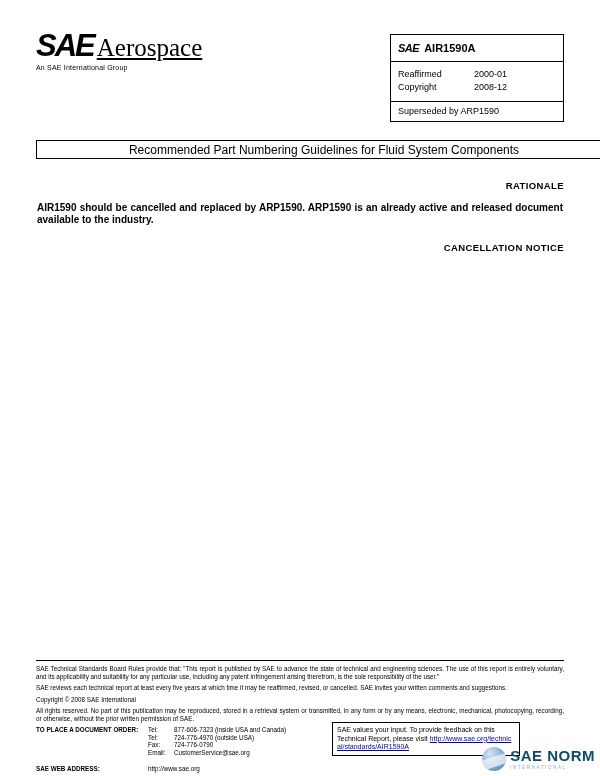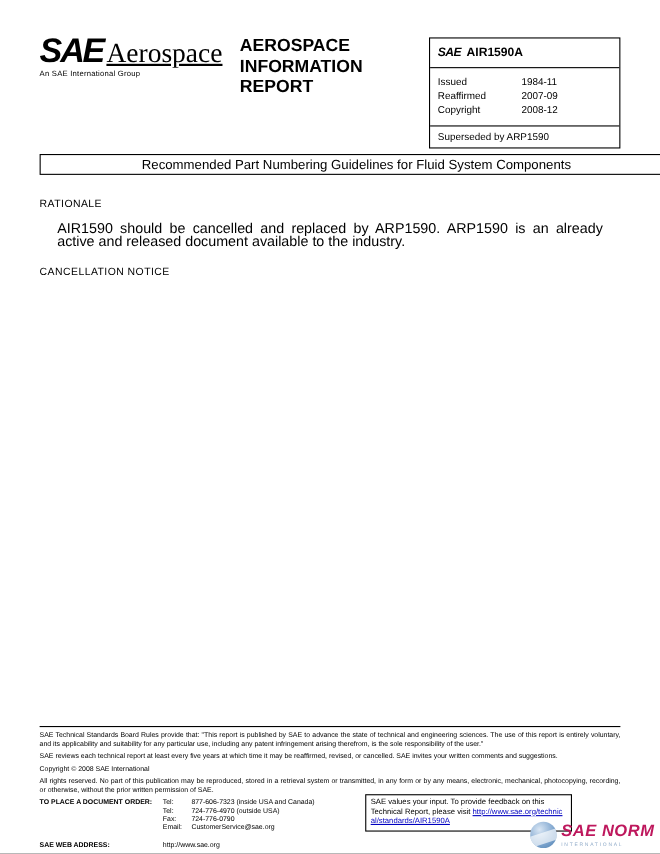--- a/index.html
+++ b/index.html
@@ -49,27 +49,28 @@
   
   .title-bar {
     position:absolute; left:36px; top:140px; width:576px;
     border:1px solid #000; box-sizing:border-box;
     text-align:center; font-size:12px; line-height:11.5px; padding:4px 0 1px;
   }
 
   
   .doc-body { position:absolute; left:36px; top:176px; width:528px; }
   .section-heading {
-    font-size:9.5px; font-weight:normal; text-align:left;
+    font-size:9.5px; font-weight:bold; text-align:right;
     letter-spacing:0.4px; margin:4px 0 0;
   }
   .section-heading.second { margin-top:17px; }
   .para {
-    font-size:13px; line-height:11.5px; text-align:justify;
-    margin:11px 16px 0;
+    font-size:10px; line-height:11.5px; text-align:justify;
+    margin:11px 1px 0;
+    font-weight:bold;
   }
 
   
   .doc-footer {
     position:absolute; left:36px; top:660px; width:528px;
     border-top:1px solid #000; padding-top:4px;
     font-size:6.3px; line-height:7.5px;
   }
   .fine { margin:0 0 4px; text-align:justify; }
   .fine.single { text-align:left; }
@@ -98,53 +99,48 @@
   .wm-circle {
     width:24px; height:24px; border-radius:50%; flex:none;
     background:radial-gradient(circle at 35% 30%, #d9e6f4, #7ba3cd 60%, #4f7fae);
     position:relative; overflow:hidden;
   }
   .wm-circle::after {
     content:""; position:absolute; left:-4px; top:10px; width:32px; height:10px;
     background:#fff; opacity:0.65; transform:rotate(-18deg);
   }
   .wm-text {
-    font-size:15px; font-weight:bold; font-style:italic;
-    color:#be185d; letter-spacing:0.5px; line-height:1; white-space:nowrap;
+    font-size:15px; font-weight:bold; 
+    color:#0c4a6e; letter-spacing:0.5px; line-height:1; white-space:nowrap;
   }
   .wm-sub { font-size:4.5px; color:#90abc9; letter-spacing:1.6px; margin-top:2px; }
 </style>
 </head>
 <body>
 
 <div class="page">
 
   <div class="brand">
     <div class="brand-row">
       <span class="sae-mark">SAE</span>
       <span class="brand-name">Aerospace</span>
     </div>
     <div class="brand-tagline">An SAE International Group</div>
   </div>
 
-  <div class="report-type">AEROSPACE INFORMATION REPORT</div>
 
   <div class="doc-box">
     <div class="doc-number-row">
       <span class="sae-mark-small">SAE</span>
       <span class="doc-number">AIR1590A</span>
     </div>
     <div class="doc-dates">
       <div class="date-row">
-        <span class="date-label">Issued</span>
-        <span class="date-value">1984-11</span>
-      </div>
-      <div class="date-row">
         <span class="date-label">Reaffirmed</span>
-        <span class="date-value">2007-09</span>
+        <span class="date-value">2000-01</span>
       </div>
       <div class="date-row">
         <span class="date-label">Copyright</span>
         <span class="date-value">2008-12</span>
       </div>
     </div>
     <div class="doc-superseded">Superseded by ARP1590</div>
   </div>
 
   <div class="title-bar">

